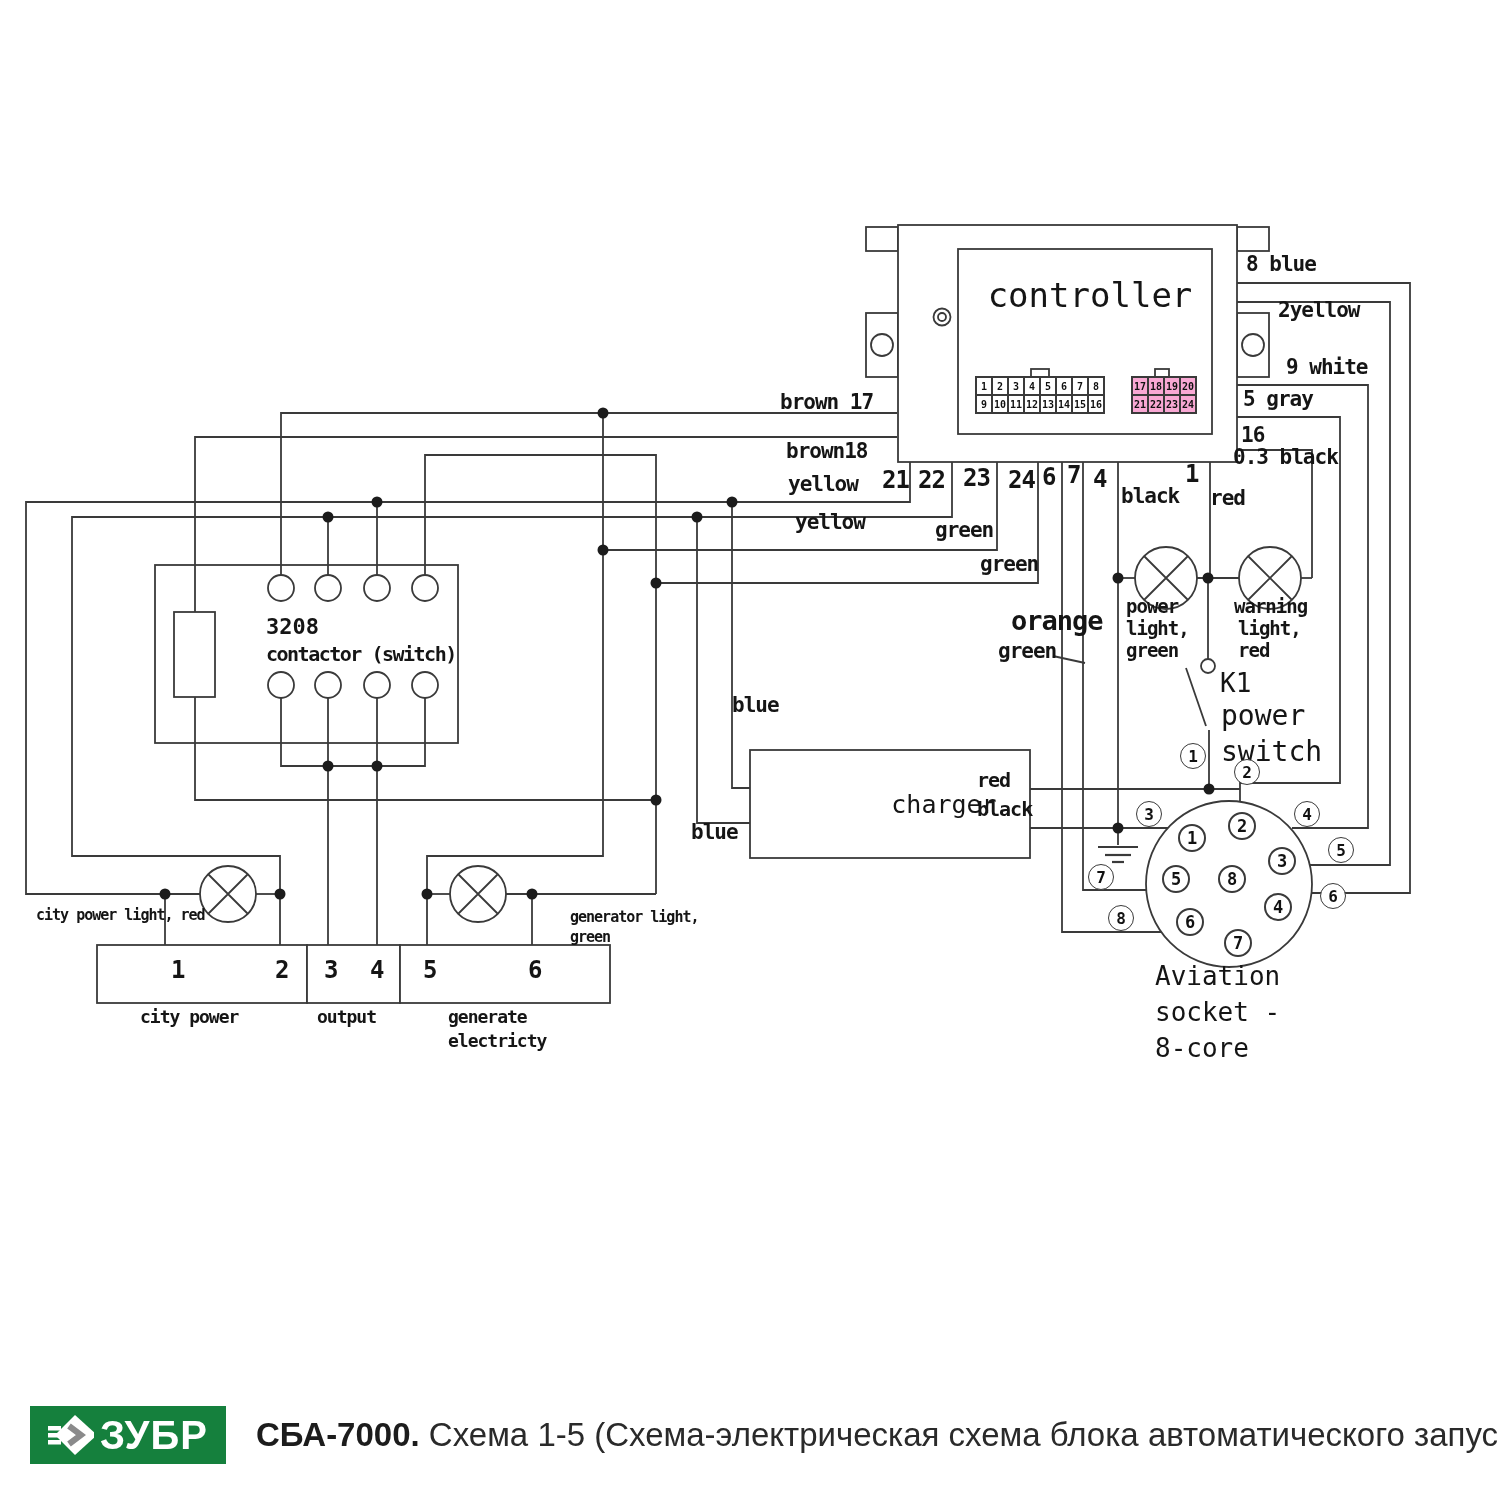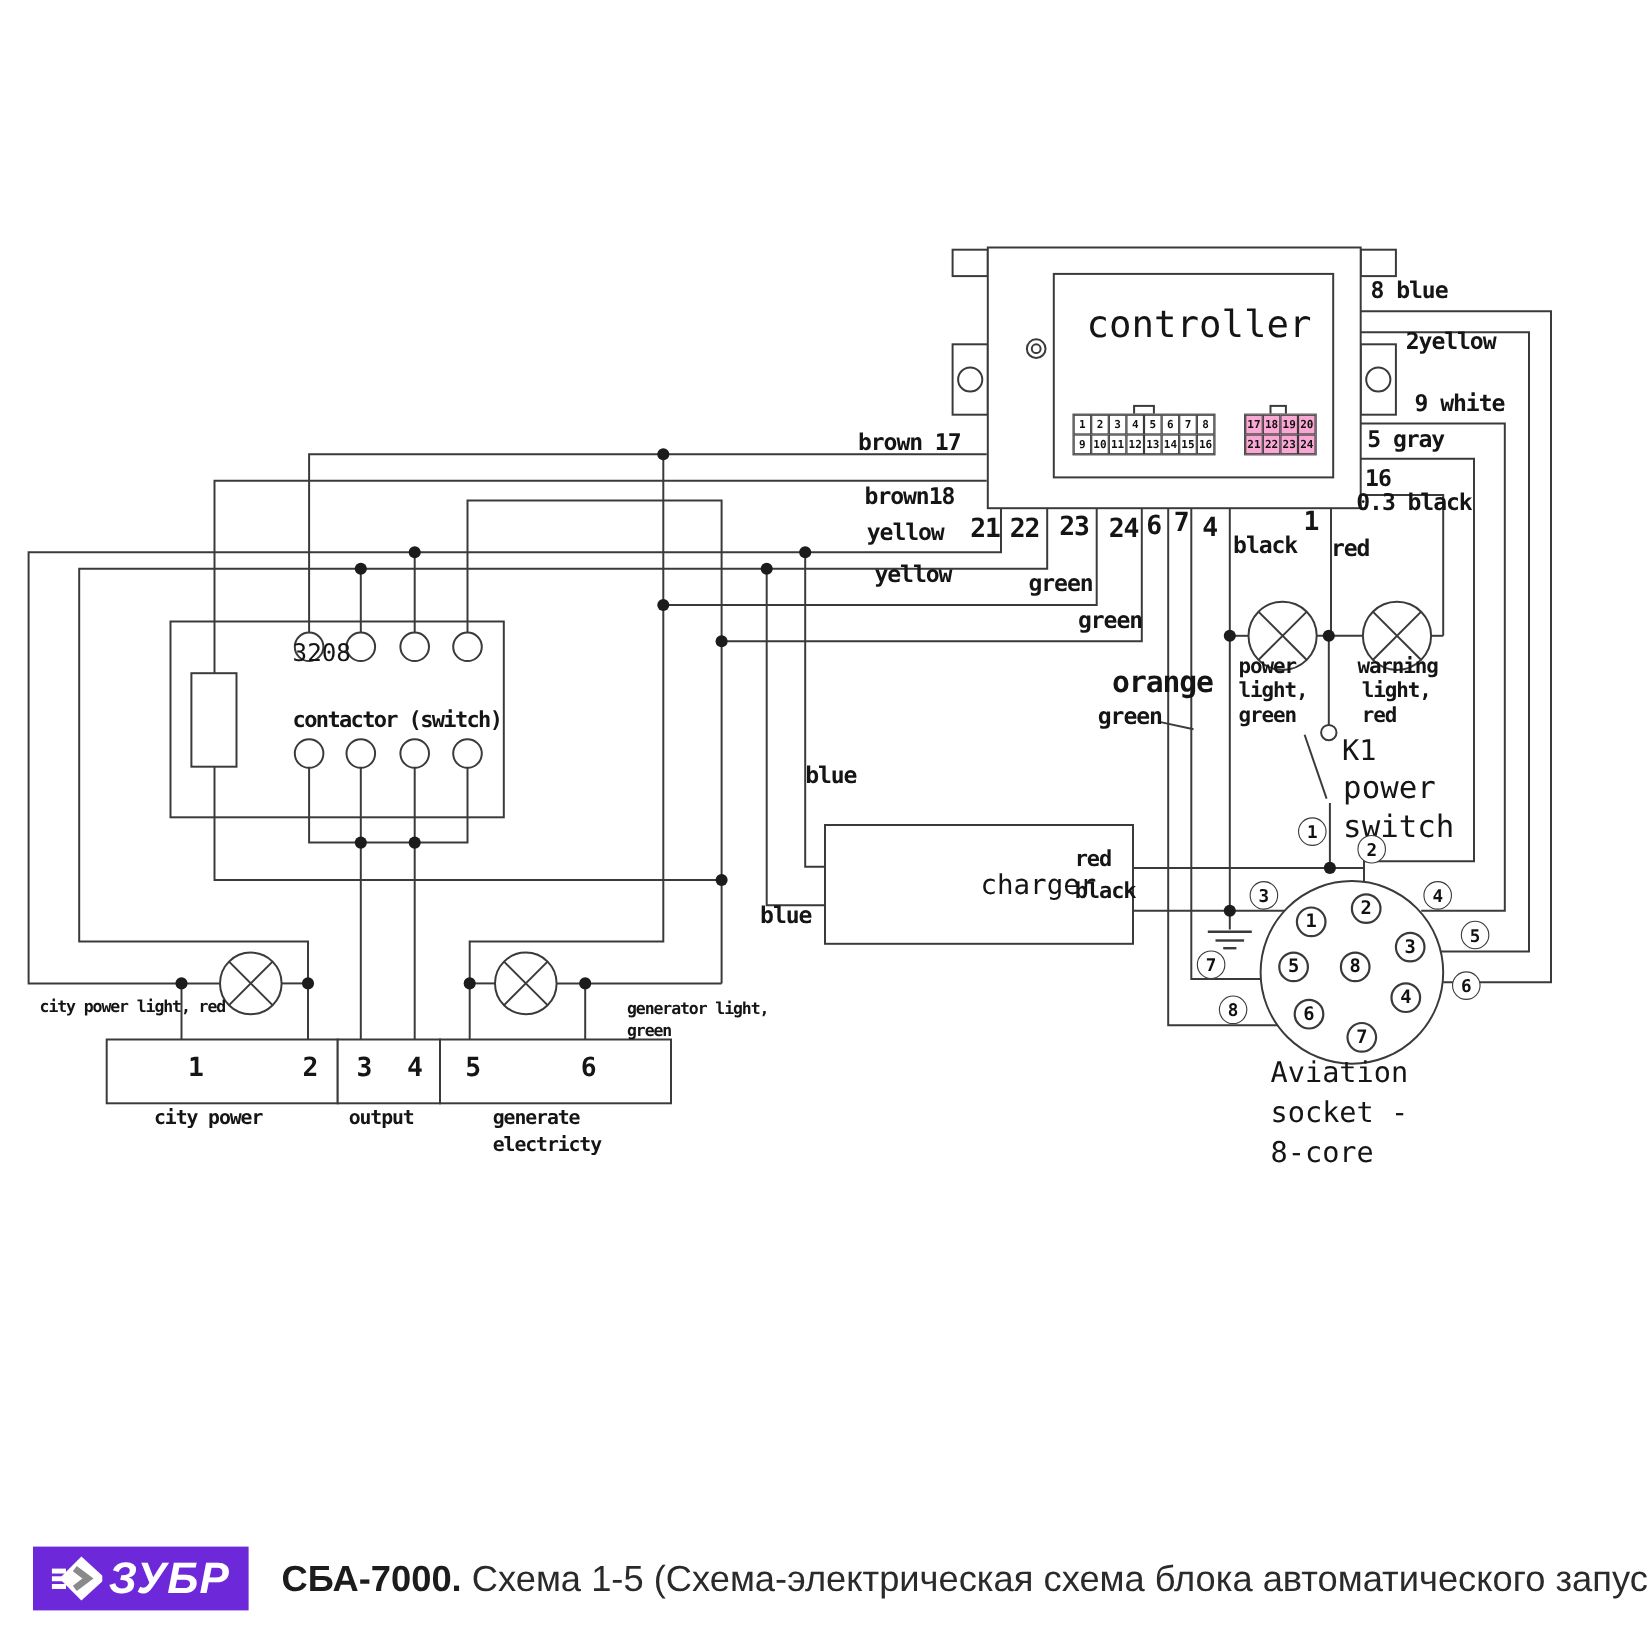--- a/index.html
+++ b/index.html
@@ -12,22 +12,22 @@
   .pin{position:absolute;box-sizing:border-box;width:28px;height:28px;border:2px solid #3a3a3a;
        border-radius:50%;background:#fff;font-size:17px;font-weight:bold;display:flex;
        align-items:center;justify-content:center;transform:translate(-50%,-50%);}
   .ringlbl{position:absolute;box-sizing:border-box;width:26px;height:26px;border:1.6px solid #3a3a3a;
        border-radius:50%;background:#fff;font-size:16px;font-weight:bold;display:flex;
        align-items:center;justify-content:center;transform:translate(-50%,-50%);}
   .connblock{position:absolute;display:grid;border:1px solid #3a3a3a;background:#fff;}
   .conncell{box-sizing:border-box;width:16px;height:18px;border:1px solid #3a3a3a;
        font-size:10px;font-weight:bold;display:flex;align-items:center;justify-content:center;}
   .connblock.shaded .conncell{background:#f9a8d4;}
-  #footer-logo{position:absolute;left:30px;top:1406px;width:196px;height:58px;background:#6d28d9;
-       display:flex;align-items:center;justify-content:center;gap:6px;font-style:italic;}
+  #footer-logo{position:absolute;left:30px;top:1406px;width:196px;height:58px;background:#15803d;
+       display:flex;align-items:center;justify-content:center;gap:6px;}
   #footer-logo .brand{color:#fff;font-family:"Liberation Sans",sans-serif;font-weight:bold;
        font-size:40px;letter-spacing:1px;}
   #footer-text{position:absolute;left:256px;top:1416px;width:1220px;
        font-family:"Liberation Sans",sans-serif;font-size:33px;color:#1c1c1c;white-space:nowrap;}
   #footer-text .model{font-weight:bold;}
   #footer-text .caption{font-weight:normal;color:#2a2a2a;}
 </style>
 </head>
 <body>
 
@@ -165,21 +165,21 @@
       <circle cx="328" cy="766" r="5.5"></circle>
         <circle cx="377" cy="766" r="5.5"></circle>
       <circle cx="1118" cy="578" r="5.5"></circle>
         <circle cx="1208" cy="578" r="5.5"></circle>
       <circle cx="1118" cy="828" r="5.5"></circle>
         <circle cx="1209" cy="789" r="5.5"></circle>
     </g>
   </svg>
 
   <div class="big center" style="left:958px;top:278px;width:264px;font-size:34px;">controller</div>
-  <div class="big" style="left:266px;top:584px;font-size:22px;font-weight:normal;">3208</div>
+  <div class="big" style="left:266px;top:616px;font-size:22px;font-weight:bold;">3208</div>
   <div class="big" style="left:266px;top:644px;font-size:20px;font-weight:bold;letter-spacing:-1.5px;">contactor (switch)</div>
   <div class="big center" style="left:778px;top:792px;width:332px;font-size:25px;">charger</div>
   <div class="big" style="left:1220px;top:670px;font-size:26px;">K1</div>
   <div class="big" style="left:1221px;top:702px;font-size:28px;">power</div>
   <div class="big" style="left:1221px;top:738px;font-size:28px;">switch</div>
   <div class="big" style="left:1155px;top:963px;font-size:26px;">Aviation</div>
   <div class="big" style="left:1155px;top:999px;font-size:26px;">socket -</div>
   <div class="big" style="left:1155px;top:1035px;font-size:26px;">8-core</div>
 
   <div id="conn-left" class="connblock" style="left:975px;top:376px;grid-template-columns:repeat(8,16px);">

